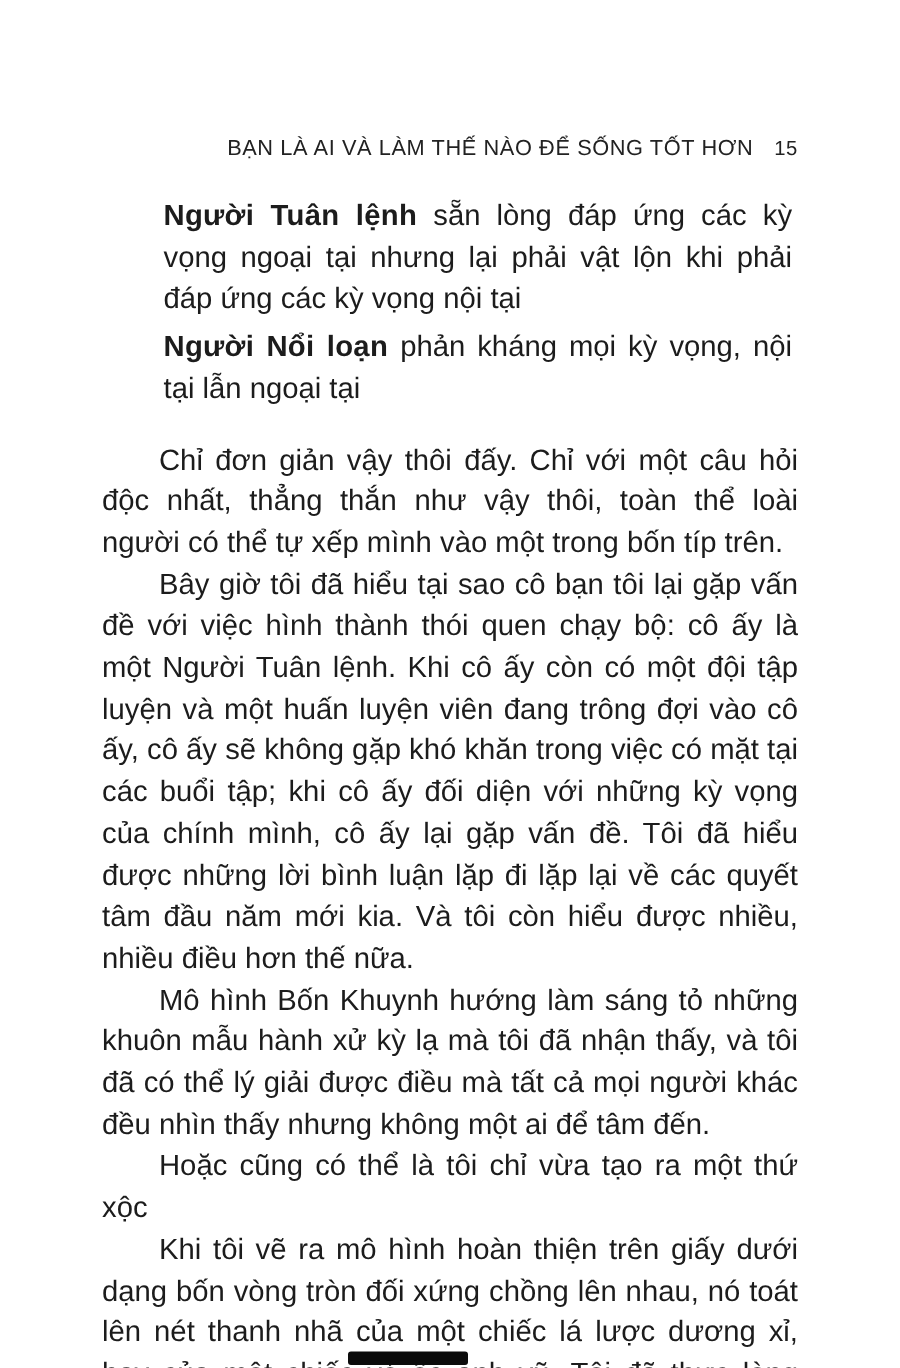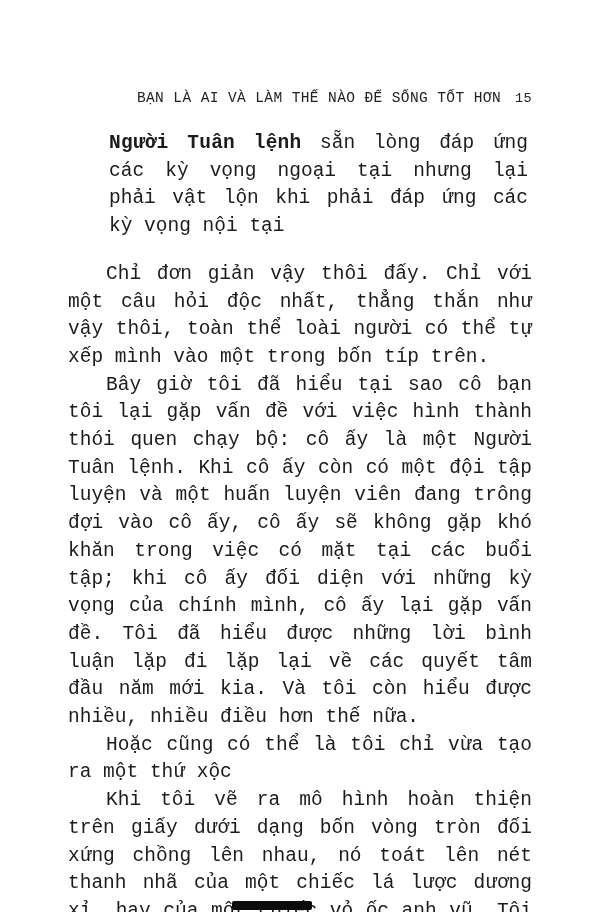--- a/index.html
+++ b/index.html
@@ -7,21 +7,21 @@
     padding: 0;
     background: #e9e9e9;
   }
   .page {
     position: relative;
     width: 600px;
     height: 912px;
     margin: 0 auto;
     background: #ffffff;
     color: #1c1c1c;
-    font-family: Liberation Mono, monospace;
+    font-family: Liberation Sans, sans-serif;
     box-sizing: border-box;
     padding: 58px 68px 0 68px;
     overflow: hidden;
   }
   .running-header {
     display: flex;
     justify-content: flex-end;
     align-items: baseline;
     gap: 14px;
     font-size: 14.5px;
@@ -72,24 +72,26 @@
 
 <div class="page">
 
   <header class="running-header">
     <span>BẠN LÀ AI VÀ LÀM THẾ NÀO ĐỂ SỐNG TỐT HƠN</span>
     <span class="pagenum">15</span>
   </header>
 
   <section class="quote-block">
     <p><b>Người Tuân lệnh</b> <span>sẵn lòng đáp ứng các kỳ vọng ngoại tại nhưng lại phải vật lộn khi phải đáp ứng các kỳ vọng nội tại</span></p>
+    <p><b>Người Nổi loạn</b> <span>phản kháng mọi kỳ vọng, nội tại lẫn ngoại tại</span></p>
   </section>
 
   <section class="body-text">
     <p class="para">Chỉ đơn giản vậy thôi đấy. Chỉ với một câu hỏi độc nhất, thẳng thắn như vậy thôi, toàn thể loài người có thể tự xếp mình vào một trong bốn típ trên.</p>
     <p class="para">Bây giờ tôi đã hiểu tại sao cô bạn tôi lại gặp vấn đề với việc hình thành thói quen chạy bộ: cô ấy là một Người Tuân lệnh. Khi cô ấy còn có một đội tập luyện và một huấn luyện viên đang trông đợi vào cô ấy, cô ấy sẽ không gặp khó khăn trong việc có mặt tại các buổi tập; khi cô ấy đối diện với những kỳ vọng của chính mình, cô ấy lại gặp vấn đề. Tôi đã hiểu được những lời bình luận lặp đi lặp lại về các quyết tâm đầu năm mới kia. Và tôi còn hiểu được nhiều, nhiều điều hơn thế nữa.</p>
+    <p class="para">Mô hình Bốn Khuynh hướng làm sáng tỏ những khuôn mẫu hành xử kỳ lạ mà tôi đã nhận thấy, và tôi đã có thể lý giải được điều mà tất cả mọi người khác đều nhìn thấy nhưng không một ai để tâm đến.</p>
     <p class="para">Hoặc cũng có thể là tôi chỉ vừa tạo ra một thứ xộc</p>
     <p class="para">Khi tôi vẽ ra mô hình hoàn thiện trên giấy dưới dạng bốn vòng tròn đối xứng chồng lên nhau, nó toát lên nét thanh nhã của một chiếc lá lược dương xỉ, hay của một chiếc vỏ ốc anh vũ. Tôi đã thực lòng cảm thấy như thể mình vừa mới khám phá ra một định luật của tự nhiên: bản chất loài người.</p>
   </section>
 
   <div class="home-bar"></div>
 
 </div>
 
 </body></html>

